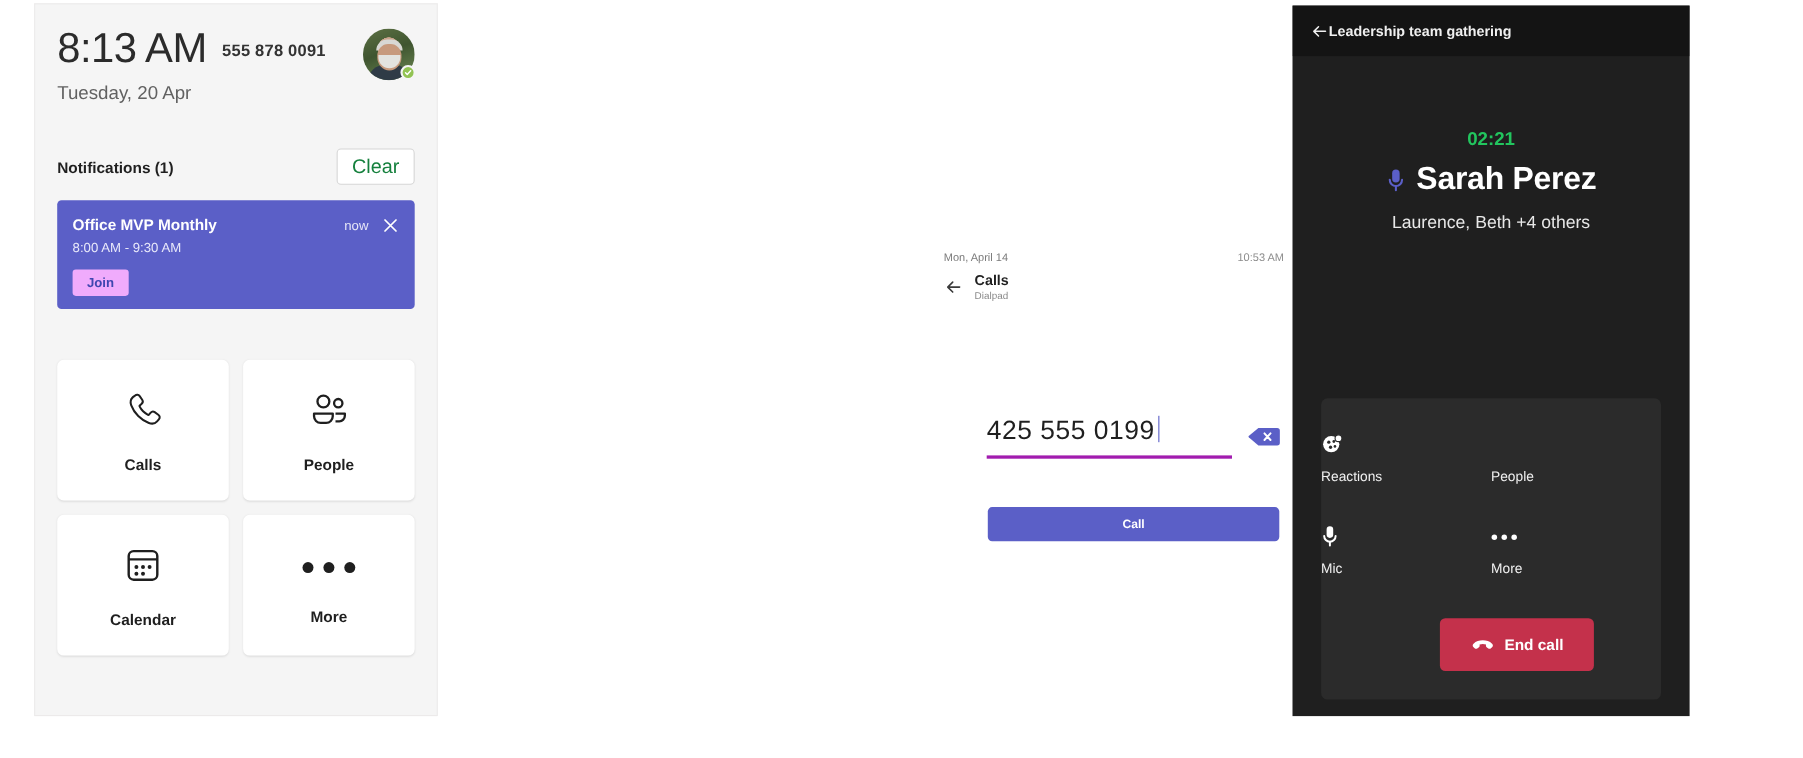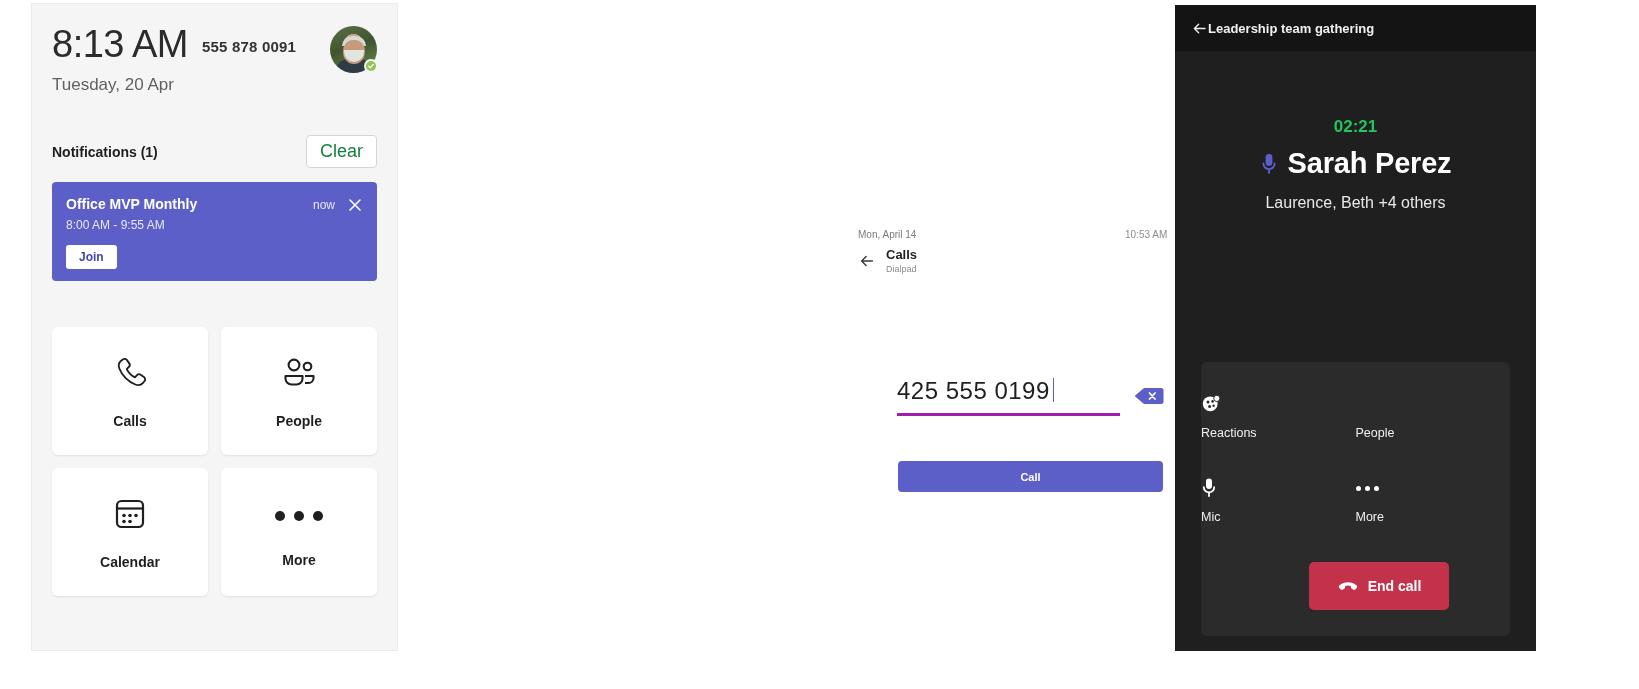--- a/index.html
+++ b/index.html
@@ -77,21 +77,21 @@
     padding: 14px 14px 16px 14px; color:#fff; position:relative;
     height: 99px;
   }
   .nc-row { display:flex; align-items:flex-start; }
   .nc-title { font-size: 14px; font-weight: 600; color:#fff; }
   .nc-now { margin-left:auto; font-size: 12px; color:#e6e6f7; margin-right:12px; margin-top:2px; }
   .nc-close { width:16px; height:16px; cursor:pointer; margin-top:1px; }
   .nc-close svg { width:16px; height:16px; display:block; }
   .nc-sub { font-size: 12px; color:#e9e9fa; margin-top: 5px; }
   .join-btn {
-    margin-top: 13px; display:inline-block; background:#ffffff; color:#3f46b0;
+    margin-top: 13px; display:inline-block; background:#f0abfc; color:#3f46b0;
     font-size:12px; font-weight:bold; border-radius:3px; padding:5px 13px;
     border:none; cursor:pointer;
   }
 
   .tiles { margin-top: 46px; display:grid; grid-template-columns: 1fr 1fr; gap:13px; }
   .tile {
     background:#fff; border-radius:6px; height:128px;
     display:flex; flex-direction:column; align-items:center; justify-content:center;
     box-shadow: 0 1px 2px rgba(0,0,0,0.09);
     cursor:pointer;
@@ -231,21 +231,21 @@
       <div class="notif-card">
         <div class="nc-row">
           <div class="nc-title">Office MVP Monthly</div>
           <div class="nc-now">now</div>
           <div class="nc-close">
             <svg viewBox="0 0 16 16">
                 <path d="M3 3 L13 13 M13 3 L3 13" stroke="#ffffff" stroke-width="1.6" stroke-linecap="round"></path>
               </svg>
           </div>
         </div>
-        <div class="nc-sub">8:00 AM - 9:55 AM</div>
+        <div class="nc-sub">8:00 AM - 9:30 AM</div>
         <button class="join-btn">Join</button>
       </div>
 
       <div class="tiles">
 
         <div class="tile">
           <span>
             <svg viewBox="0 0 40 40">
               <path d="M12.5 6.5c1.6-1.4 3.6-1.1 4.8.6l2.6 3.7c.9 1.3.7 3-.5 4.1l-2 1.8c-.3.3-.4.7-.2 1 .9 1.9 2.1 3.6 3.6 5.1 1.5 1.5 3.2 2.7 5.1 3.6.4.2.8.1 1-.2l1.8-2c1.1-1.2 2.8-1.4 4.1-.5l3.7 2.6c1.7 1.2 2 3.2.6 4.8l-1.8 2c-2 2.3-5.3 2.9-8.5 1.7-4-1.5-7.8-4-11-7.2-3.2-3.2-5.7-7-7.2-11-1.2-3.2-.6-6.5 1.7-8.5z" transform="scale(0.88) translate(2,1)" fill="none" stroke="#1f1f1f" stroke-width="2.1" stroke-linejoin="round"></path>
             </svg>

